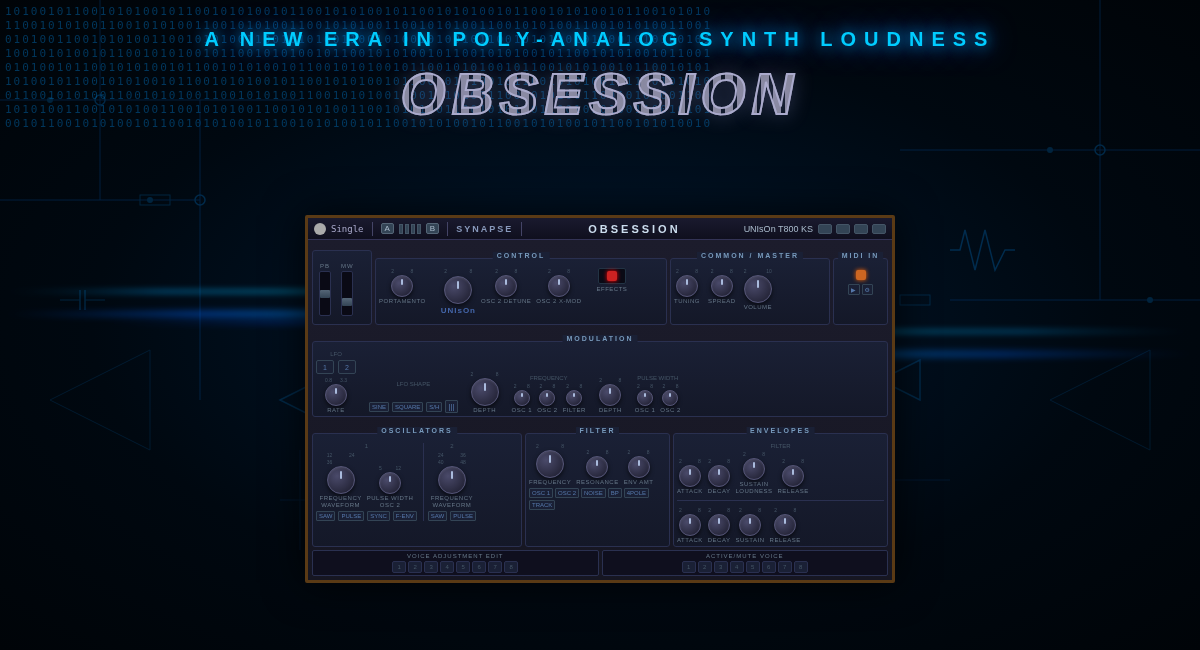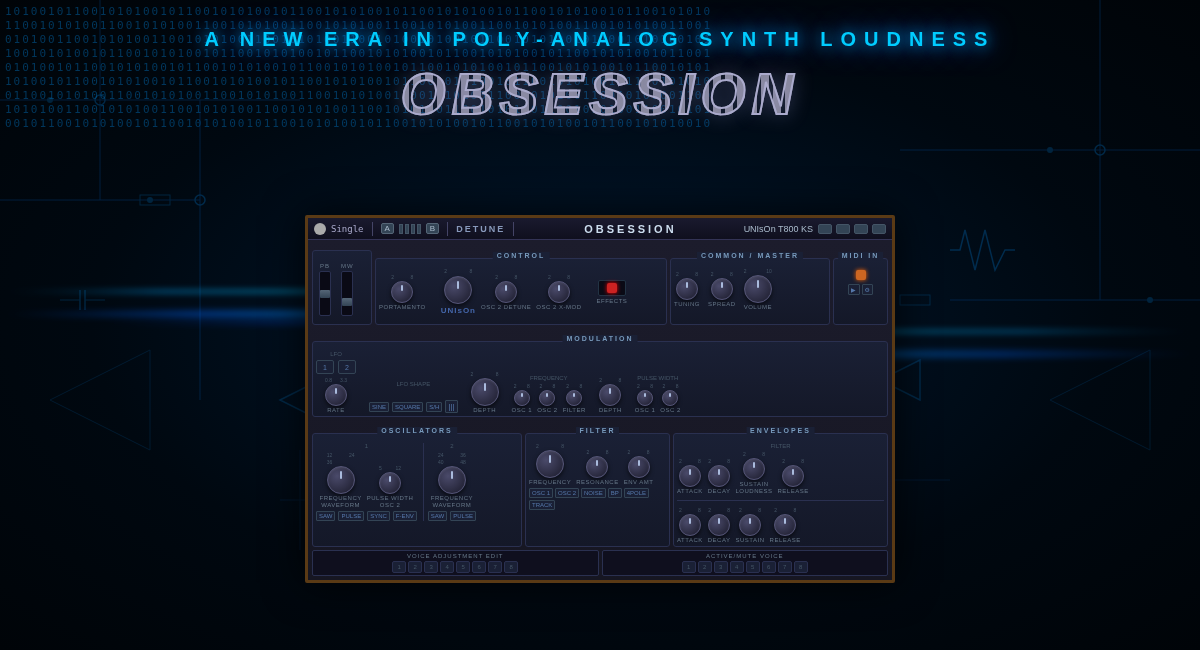--- a/index.html
+++ b/index.html
@@ -315,21 +315,21 @@
 
     
     .mod-section {
       flex: 1;
       margin-top: 8px;
     }
 
     
     .knobs-row {
       display: flex;
-      align-items: center;
+      align-items: flex-start;
       gap: 5px;
       padding-top: 6px;
     }
 
     
     .wave-btn {
       color: #5577aa;
       font-size: 6px;
       border: 1px solid #334455;
       border-radius: 1px;
@@ -474,21 +474,21 @@
       <div class="topbar-sep"></div>
       <div style="background:#334455; border:1px solid #556677; border-radius:2px; padding:0 3px; color:#aabbcc; font-size:8px;">A</div>
       <div style="display:flex; gap:2px; align-items:center;">
         <div style="width:4px;height:10px;background:#334455;border:1px solid #445566;"></div>
         <div style="width:4px;height:10px;background:#334455;border:1px solid #445566;"></div>
         <div style="width:4px;height:10px;background:#334455;border:1px solid #445566;"></div>
         <div style="width:4px;height:10px;background:#334455;border:1px solid #445566;"></div>
       </div>
       <div style="background:#334455; border:1px solid #556677; border-radius:2px; padding:0 3px; color:#aabbcc; font-size:8px;">B</div>
       <div class="topbar-sep"></div>
-      <span class="topbar-synapse">DETUNE</span>
+      <span class="topbar-synapse">SYNAPSE</span>
       <div class="topbar-sep"></div>
       <span class="topbar-obsession">OBSESSION</span>
       <span class="topbar-preset">UNIsOn T800 KS</span>
       <div class="topbar-controls">
         <div class="topbar-btn"></div>
         <div class="topbar-btn"></div>
         <div class="topbar-btn"></div>
         <div class="topbar-btn"></div>
       </div>
     </div>

